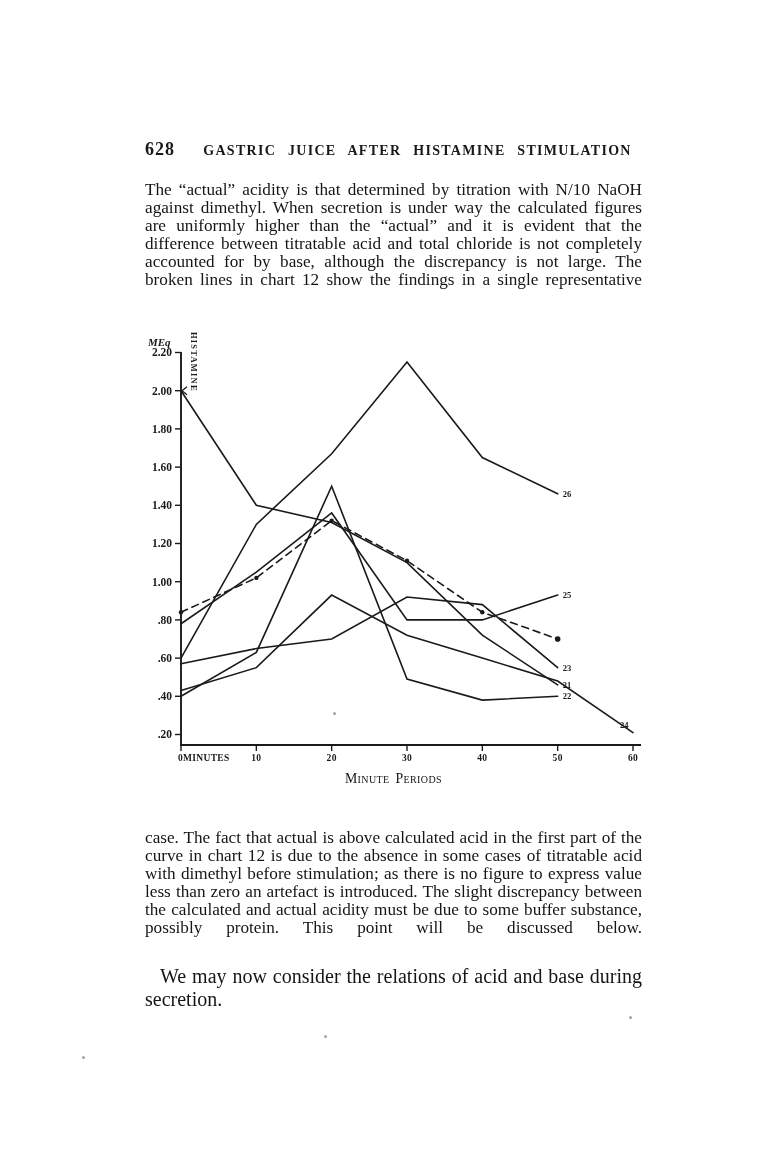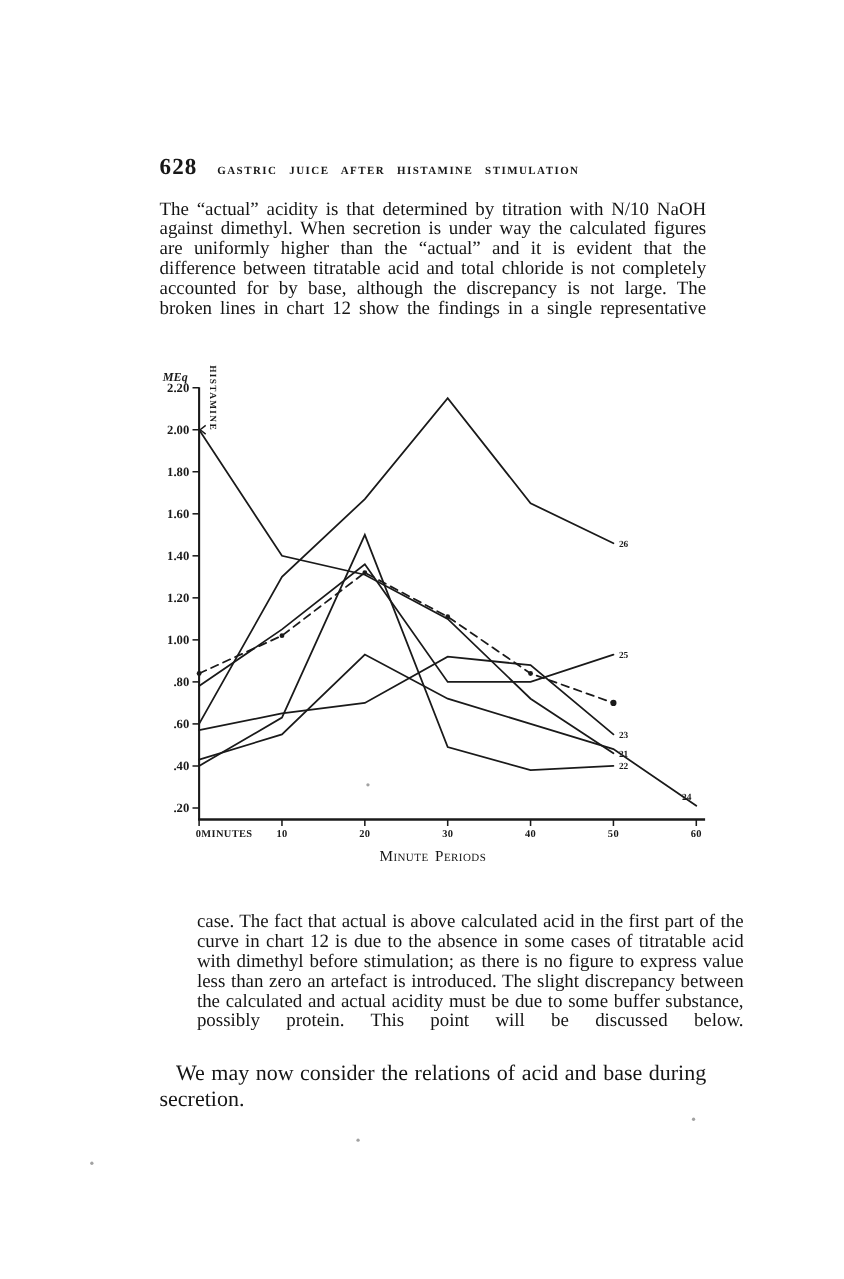--- a/index.html
+++ b/index.html
@@ -3,29 +3,29 @@
 <meta charset="utf-8">
 <style>
   html,body{margin:0;padding:0;}
   body{
     width:767px;height:1163px;position:relative;overflow:hidden;
     background:#ffffff;color:#181818;
     font-family:"Liberation Serif", serif;
   }
   .abs{position:absolute;}
   #running-header{left:145px;top:139px;width:497px;display:flex;align-items:baseline;}
-  #page-number{font-size:21px;font-weight:700;letter-spacing:1px;}
-  #running-head{flex:1;font-size:10px;font-weight:700;
+  #page-number{font-size:18px;font-weight:700;letter-spacing:1px;}
+  #running-head{flex:1;text-align:center;font-size:14px;font-weight:700;
     letter-spacing:1.3px;word-spacing:7px;padding-left:18px;}
   .body-text{
     left:145px;width:497px;font-size:17.2px;line-height:18px;
     text-align:justify;text-align-last:justify;color:#151515;
   }
   #paragraph-1{top:181px;}
-  #paragraph-2{top:829px;margin-left:34px;}
+  #paragraph-2{top:829px;}
   #paragraph-3{left:145px;top:965px;width:497px;font-size:20px;line-height:22.7px;
     text-indent:15px;text-align:justify;color:#151515;}
   #chart-figure{left:140px;top:330px;width:527px;height:437px;}
   #chart-caption{left:145px;top:769px;width:497px;text-align:center;
     font-size:13.8px;line-height:19px;font-variant:small-caps;
     letter-spacing:0.4px;word-spacing:2px;color:#141414;}
   .speck{background:#555;border-radius:50%;width:3px;height:3px;opacity:.55;}
 </style>
 </head>
 <body>

